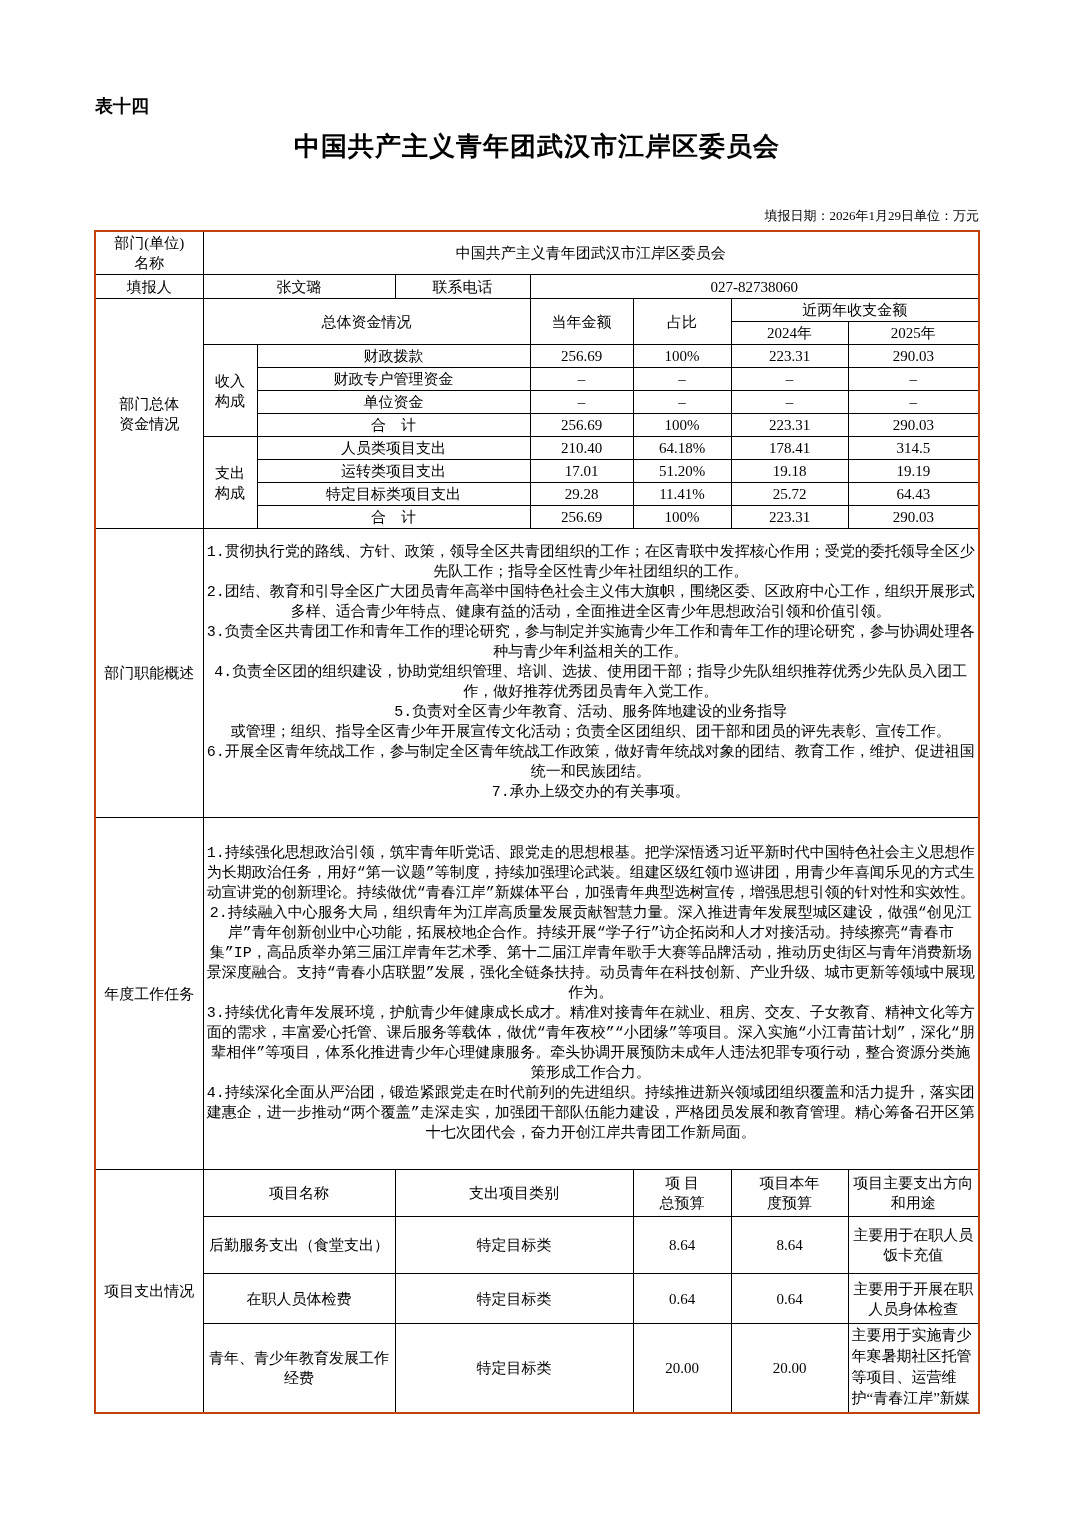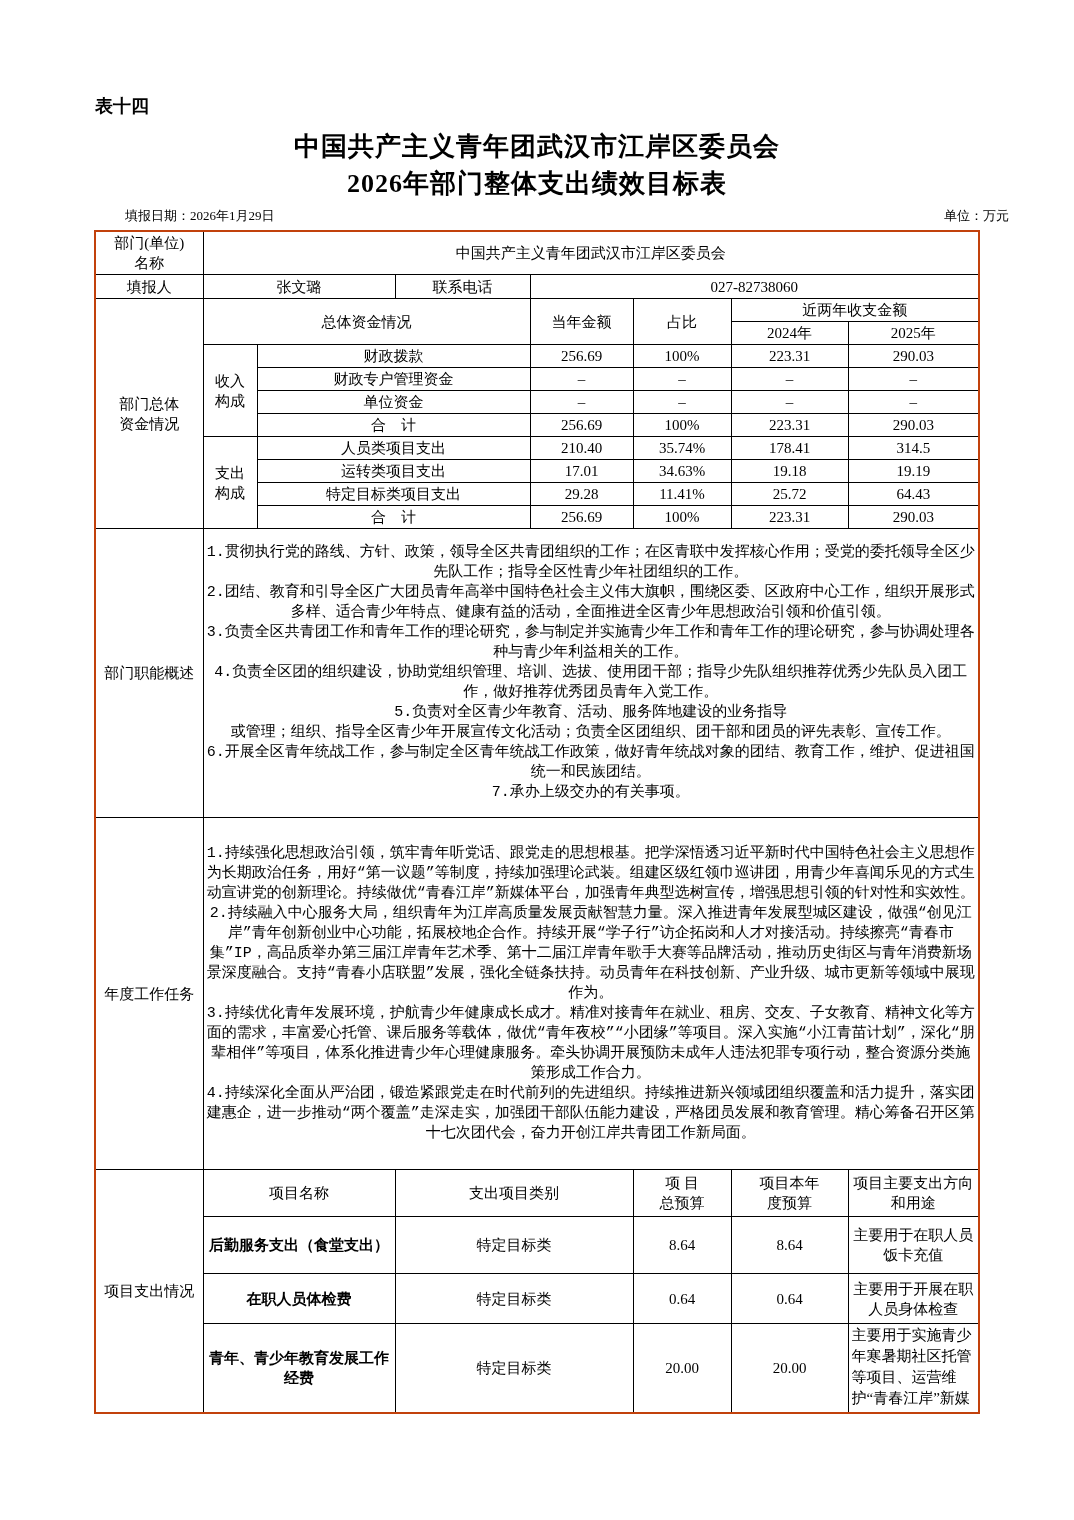--- a/index.html
+++ b/index.html
@@ -12,42 +12,41 @@
   }
   .page { position:absolute; left:0; top:0; width:1074px; height:1520px; }
   .table-no {
     position:absolute; left:95px; top:94px;
     font-size:18px; font-weight:bold;
   }
   .title-wrap { position:absolute; left:0; top:128px; width:1074px; text-align:center; }
   .title-line { font-size:26px; font-weight:bold; line-height:37px; letter-spacing:1px; }
   .meta-row {
     position:absolute; left:95px; top:207px; width:884px;
-    display:flex; justify-content:space-between;
+    display:flex; justify-content:flex-end;
     font-size:13px;
-    margin-left:30px;
   }
   table.main {
     position:absolute; left:94px; top:230px;
     width:884px;
     border-collapse:collapse;
     table-layout:fixed;
     border:2px solid #c2410c;
   }
   table.main td {
     border:1.5px solid #000;
     text-align:center;
     vertical-align:middle;
     padding:1px 3px;
     font-size:15px;
     line-height:20px;
     overflow:hidden;
   }
   td.prewrap { white-space:pre-line; }
-  td.left { text-align:left;font-weight:bold; }
+  td.left { text-align:left; }
   td.block {
     text-align:left;
     vertical-align:middle;
     white-space:pre-line;
     font-size:15px;
     line-height:22.2px;
     padding:4px 8px 4px 6px;
     font-family:Liberation Mono, monospace;
   }
   td.vtop { vertical-align:top; }
@@ -68,21 +67,20 @@
 </style>
 </head>
 <body>
 
 <div class="page">
 
   <div class="table-no">表十四</div>
 
   <div class="title-wrap">
     <div class="title-line">中国共产主义青年团武汉市江岸区委员会</div>
-    <div class="title-line">2026年部门整体支出绩效目标表</div>
   </div>
 
   <div class="meta-row">
     <span>填报日期：2026年1月29日</span>
     <span>单位：万元</span>
   </div>
 
   <table class="main">
     <colgroup>
       <col style="width:108px">
@@ -151,28 +149,28 @@
       <td>100%</td>
       <td>223.31</td>
       <td>290.03</td>
     </tr>
 
     <tr class="r-fund">
       <td rowspan="4" class="prewrap">支出
 构成</td>
       <td colspan="2">人员类项目支出</td>
       <td>210.40</td>
-      <td>35.74%</td>
+      <td>64.18%</td>
       <td>178.41</td>
       <td>314.5</td>
     </tr>
     <tr class="r-fund">
       <td colspan="2">运转类项目支出</td>
       <td>17.01</td>
-      <td>34.63%</td>
+      <td>51.20%</td>
       <td>19.18</td>
       <td>19.19</td>
     </tr>
     <tr class="r-fund">
       <td colspan="2">特定目标类项目支出</td>
       <td>29.28</td>
       <td>11.41%</td>
       <td>25.72</td>
       <td>64.43</td>
     </tr>

